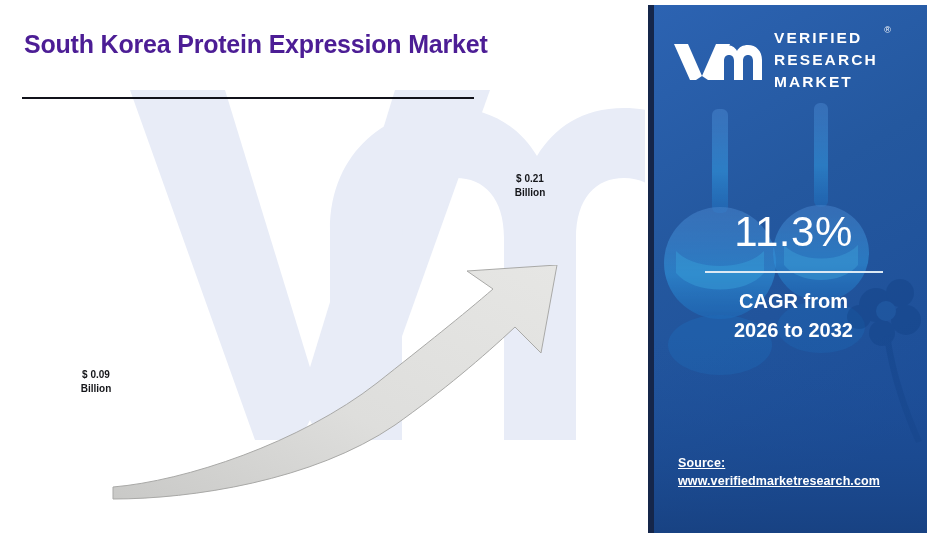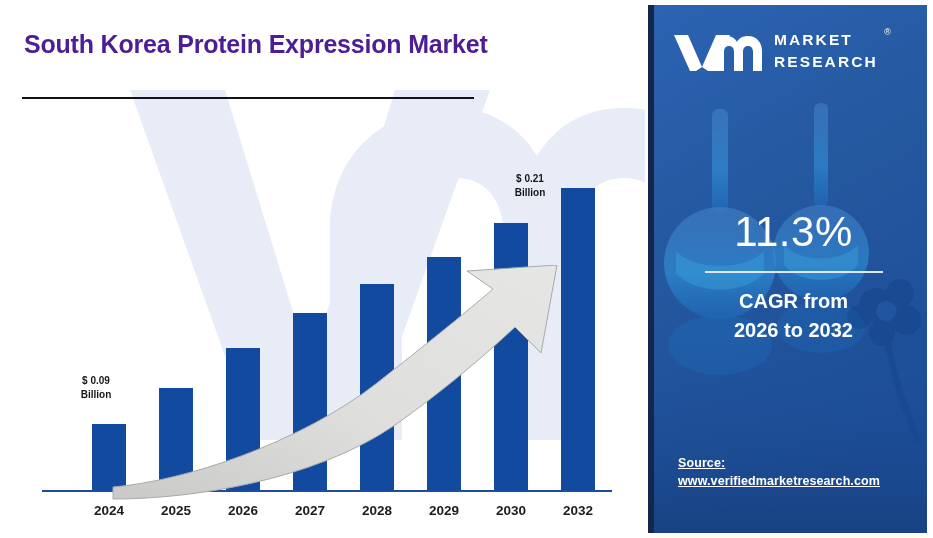--- a/index.html
+++ b/index.html
@@ -97,21 +97,21 @@
     position: absolute;
     width: 96px;
     text-align: center;
     font-size: 10px;
     font-weight: bold;
     line-height: 1.35;
     color: #15161a;
     z-index: 4;
     white-space: pre-line;
   }
-  #label-first { left: 48px; top: 368px; margin-top: 6px; }
+  #label-first { left: 48px; top: 368px; }
   #label-last  { left: 482px; top: 172px; }
 
   #growth-arrow {
     position: absolute;
     left: 95px;
     top: 265px;
     width: 470px;
     height: 235px;
     z-index: 3;
     pointer-events: none;
@@ -220,41 +220,20 @@
                  C 554 128 582 108 624 108 C 684 108 744 150 744 230 L 744 440
                  L 672 440 L 672 238 C 672 198 652 178 624 178 C 596 178 576 198 576 238
                  L 576 440 L 504 440 L 504 238 C 504 198 484 178 456 178
                  C 428 178 402 198 402 238 L 402 440 Z"></path>
       </g>
     </svg>
 
     <div id="chart-title">South Korea Protein Expression Market</div>
     <div id="title-rule"></div>
 
-    <div id="plot">
-      <div id="baseline"></div>
-
-      <div class="bar" style="left:50px;  height:66px;"></div>
-      <div class="bar" style="left:117px; height:102px;"></div>
-      <div class="bar" style="left:184px; height:142px;"></div>
-      <div class="bar" style="left:251px; height:177px;"></div>
-      <div class="bar" style="left:318px; height:206px;"></div>
-      <div class="bar" style="left:385px; height:233px;"></div>
-      <div class="bar" style="left:452px; height:267px;"></div>
-      <div class="bar" style="left:519px; height:302px;"></div>
-
-      <div class="tick-label" style="left:32px;">2024</div>
-      <div class="tick-label" style="left:99px;">2025</div>
-      <div class="tick-label" style="left:166px;">2026</div>
-      <div class="tick-label" style="left:233px;">2027</div>
-      <div class="tick-label" style="left:300px;">2028</div>
-      <div class="tick-label" style="left:367px;">2029</div>
-      <div class="tick-label" style="left:434px;">2030</div>
-      <div class="tick-label" style="left:501px;">2032</div>
-    </div>
 
     <div id="label-first" class="value-label">$ 0.09
 Billion</div>
     <div id="label-last" class="value-label">$ 0.21
 Billion</div>
 
     <svg id="growth-arrow" viewBox="0 0 470 235">
       <defs>
         <linearGradient id="arrowGrad" x1="0" y1="1" x2="1" y2="0">
           <stop offset="0%" stop-color="#c9c9c7"></stop>
@@ -327,22 +306,23 @@
       <svg width="92" height="48" viewBox="0 0 92 48">
         <path d="M 2 8 L 16 8 L 30 40 L 24 44 L 18 44 L 2 8 Z
                  M 30 40 L 44 8 L 58 8 L 42 44 L 36 44 Z" fill="#ffffff"></path>
         <path d="M 40 44 L 40 24 C 40 15 46 9 54 9 C 59 9 63 11 65 15
                  C 67 11 71 9 76 9 C 84 9 90 15 90 24 L 90 44
                  L 81 44 L 81 25 C 81 21 79 19 76 19 C 73 19 71 21 71 25
                  L 71 44 L 62 44 L 62 25 C 62 21 60 19 57 19
                  C 54 19 52 21 52 25 L 52 44 Z" fill="#ffffff"></path>
       </svg>
       <div id="brand-wordmark">
+        <div>VERIFIED</div>
+        <div>RESEARCH</div>
         <div>MARKET</div>
-        <div>RESEARCH</div>
         <span id="brand-reg">®</span>
       </div>
     </div>
 
     <div id="cagr-block">
       <div id="cagr-value">11.3%</div>
       <div id="cagr-rule"></div>
       <div id="cagr-caption">CAGR from
 2026 to 2032</div>
     </div>

